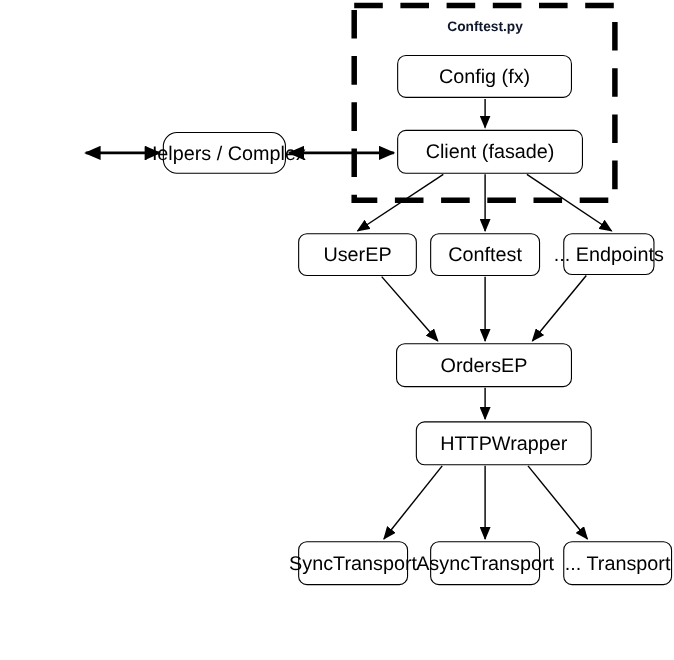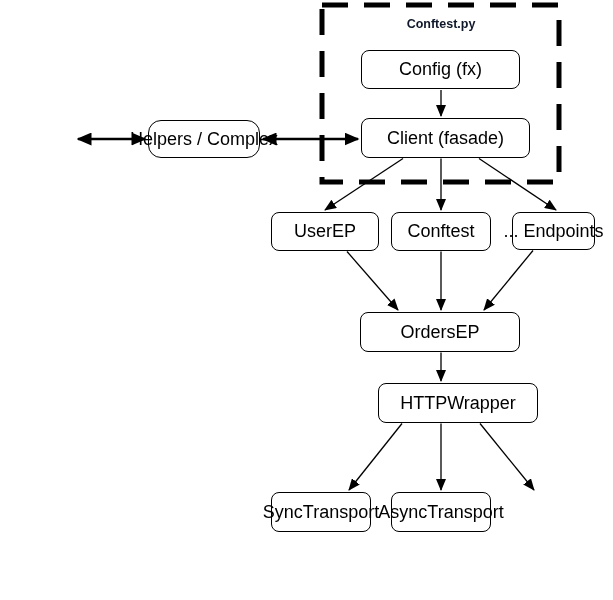--- a/index.html
+++ b/index.html
@@ -98,14 +98,15 @@
   <div class="node n-helpers">Helpers / Complex</div>
   <div class="node n-config">Config (fx)</div>
   <div class="node n-client">Client (fasade)</div>
   <div class="node n-user-ep">UserEP</div>
   <div class="node n-orders-ep">Conftest</div>
   <div class="node n-endpoints">... Endpoints</div>
   <div class="node n-api-client">OrdersEP</div>
   <div class="node n-http-wrapper">HTTPWrapper</div>
   <div class="node n-sync-transport">SyncTransport</div>
   <div class="node n-async-transport">AsyncTransport</div>
+  <div class="node n-transport">... Transport</div>
 
 </div>
 
 </body></html>

